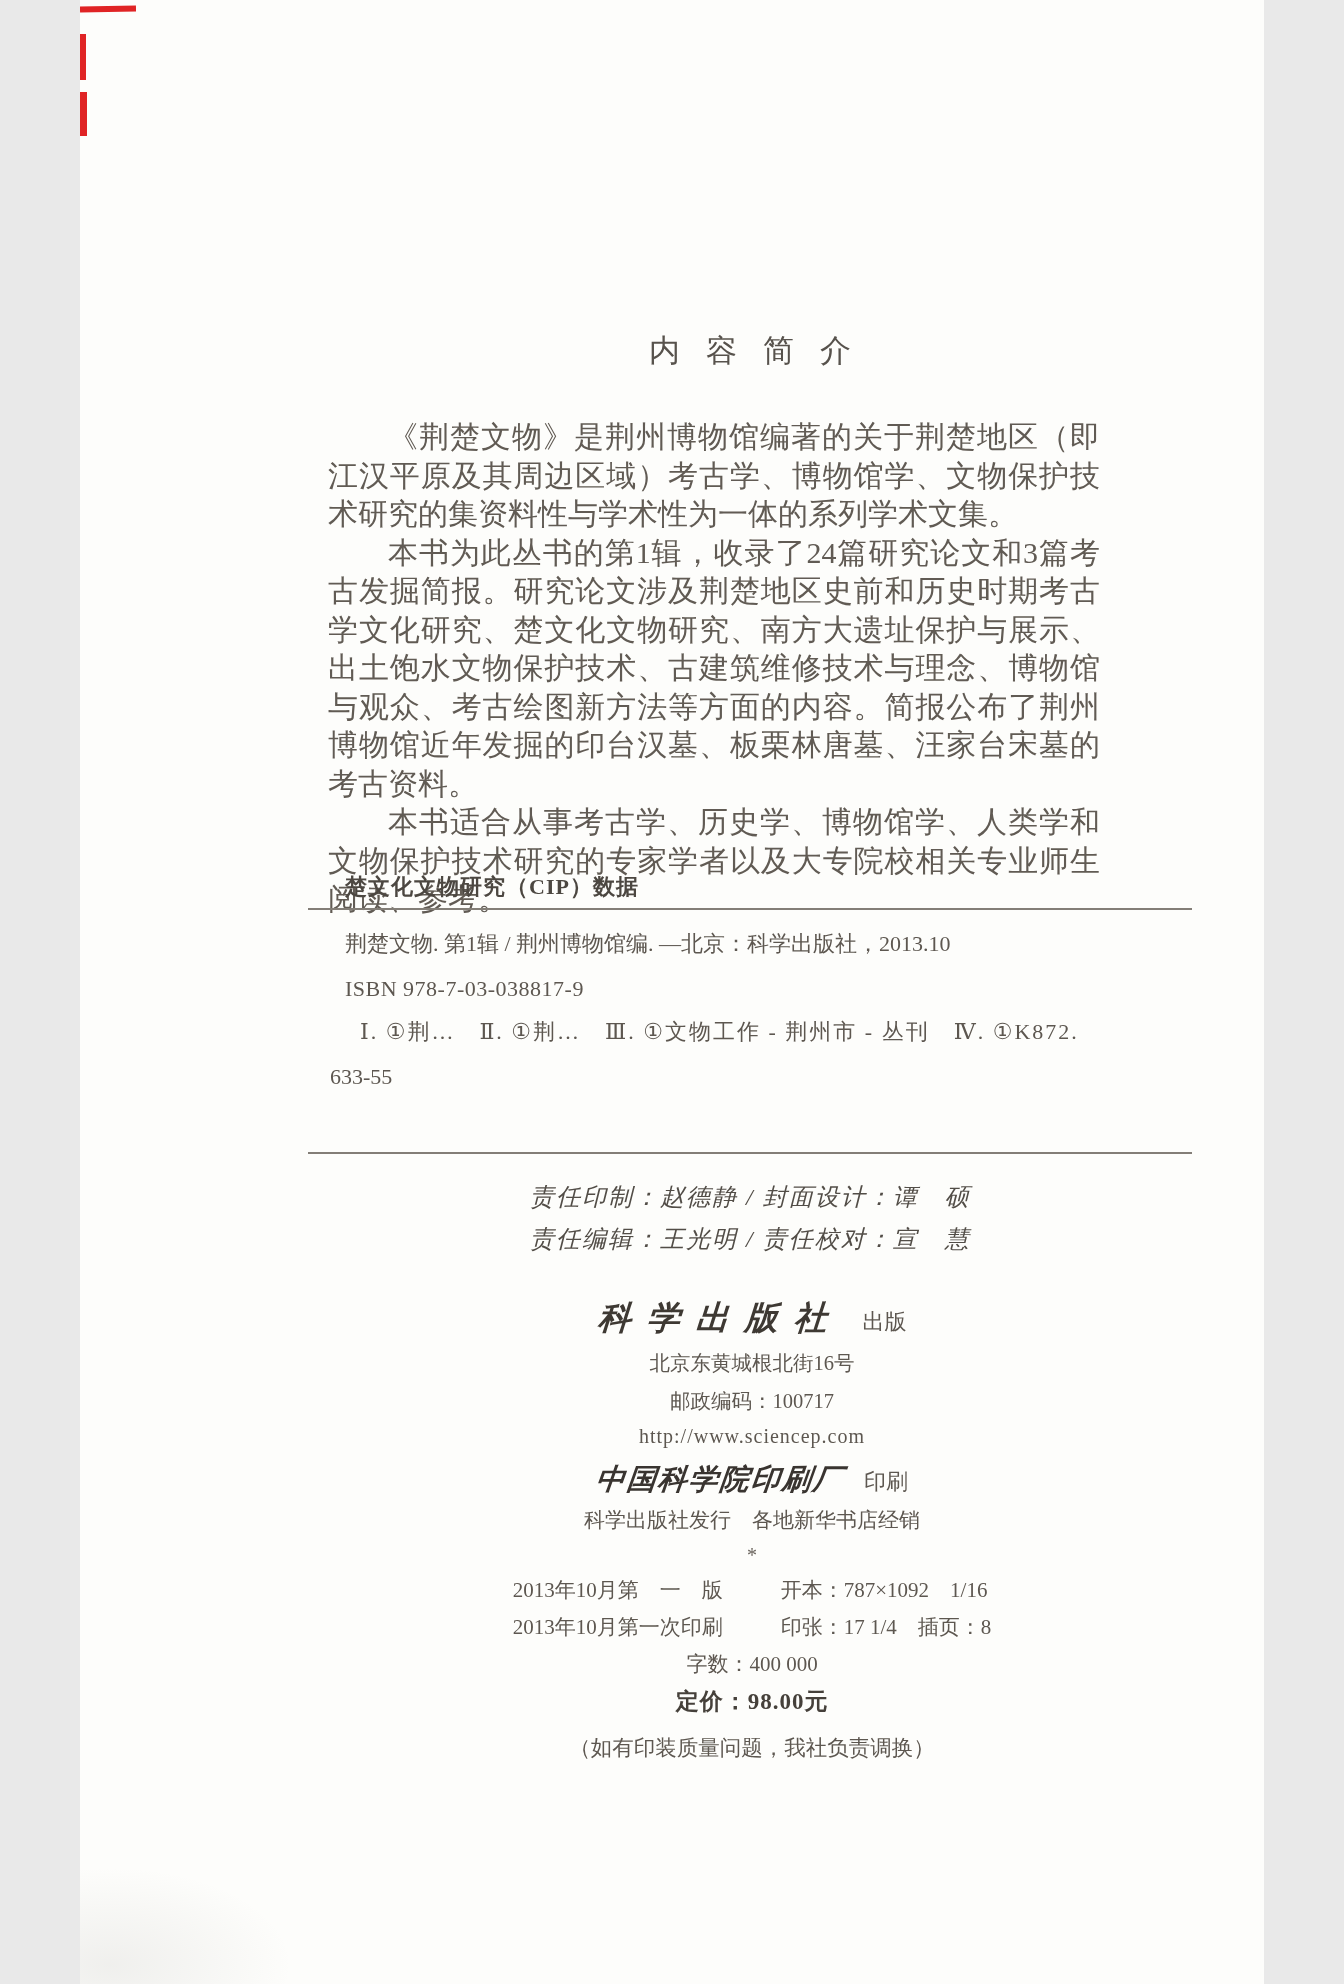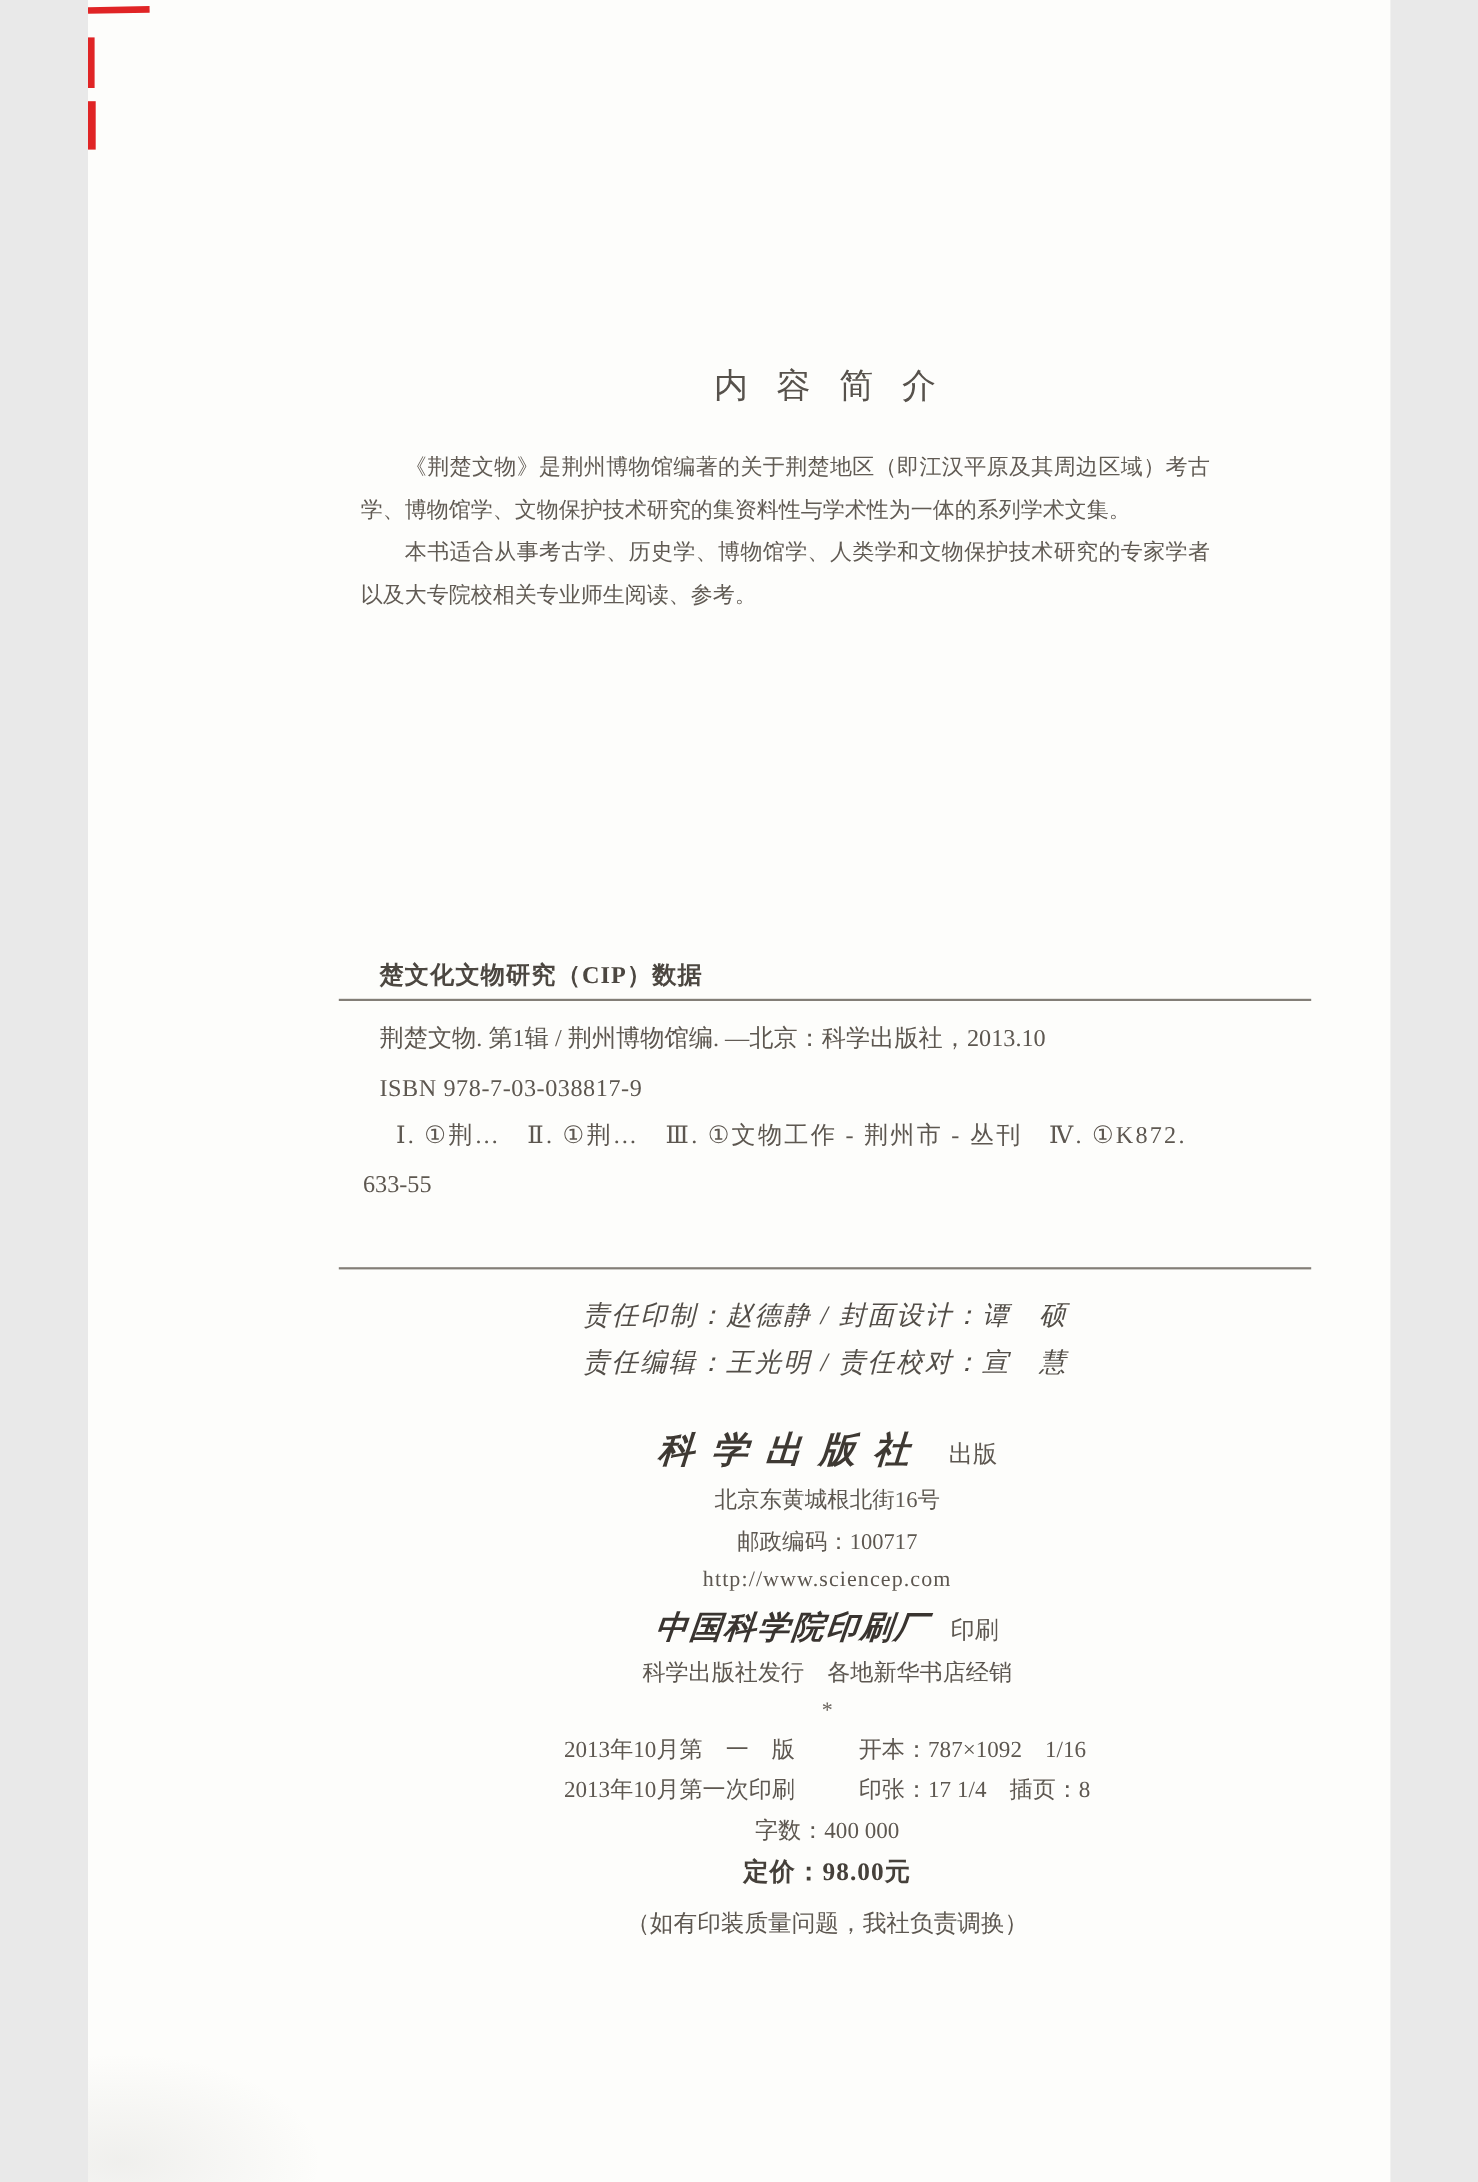--- a/index.html
+++ b/index.html
@@ -21,22 +21,22 @@
   .mark.v1{left:0;top:34px;width:6px;height:46px;}
   .mark.v2{left:0;top:92px;width:7px;height:44px;}
 
   .title{
     position:absolute;top:330px;left:250px;width:840px;
     text-align:center;font-size:31px;color:#57524c;
     letter-spacing:26px;padding-left:26px;box-sizing:border-box;
     white-space:nowrap;
   }
   .intro{
-    position:absolute;top:406px;left:248px;width:772px;
-    font-size:20px;line-height:38.5px;text-align:justify;
+    position:absolute;top:418px;left:248px;width:772px;
+    font-size:30px;line-height:38.5px;text-align:justify;
     color:#615b54;
   }
   .intro p{margin:0;text-indent:2em;}
 
   .cip-header{position:absolute;top:872px;left:265px;font-size:22px;font-weight:bold;color:#4c4741;letter-spacing:1px;}
   .rule{position:absolute;left:228px;width:884px;height:2px;background:#837e77;}
   .rule.r1{top:908px;}
   .rule.r2{top:1152px;}
   .cip-line{position:absolute;left:265px;font-size:22px;color:#5d5750;white-space:nowrap;}
   .cip-title{top:929px;}
@@ -88,20 +88,21 @@
 <div class="page">
 
   <div class="mark h"></div>
   <div class="mark v1"></div>
   <div class="mark v2"></div>
 
   <div class="title">内容简介</div>
 
   <div class="intro">
     <p>《荆楚文物》是荆州博物馆编著的关于荆楚地区（即江汉平原及其周边区域）考古学、博物馆学、文物保护技术研究的集资料性与学术性为一体的系列学术文集。</p>
+    <p>本书为此丛书的第1辑，收录了24篇研究论文和3篇考古发掘简报。研究论文涉及荆楚地区史前和历史时期考古学文化研究、楚文化文物研究、南方大遗址保护与展示、出土饱水文物保护技术、古建筑维修技术与理念、博物馆与观众、考古绘图新方法等方面的内容。简报公布了荆州博物馆近年发掘的印台汉墓、板栗林唐墓、汪家台宋墓的考古资料。</p>
     <p>本书适合从事考古学、历史学、博物馆学、人类学和文物保护技术研究的专家学者以及大专院校相关专业师生阅读、参考。</p>
   </div>
 
   <div class="cip-header">楚文化文物研究（CIP）数据</div>
   <div class="rule r1"></div>
 
   <div class="cip-line cip-title">荆楚文物. 第1辑 / 荆州博物馆编. —北京：科学出版社，2013.10</div>
   <div class="cip-line cip-isbn">ISBN 978-7-03-038817-9</div>
   <div class="cip-line cip-class1">Ⅰ. ①荆…　Ⅱ. ①荆…　Ⅲ. ①文物工作 - 荆州市 - 丛刊　Ⅳ. ①K872.</div>
   <div class="cip-line cip-class2">633-55</div>

